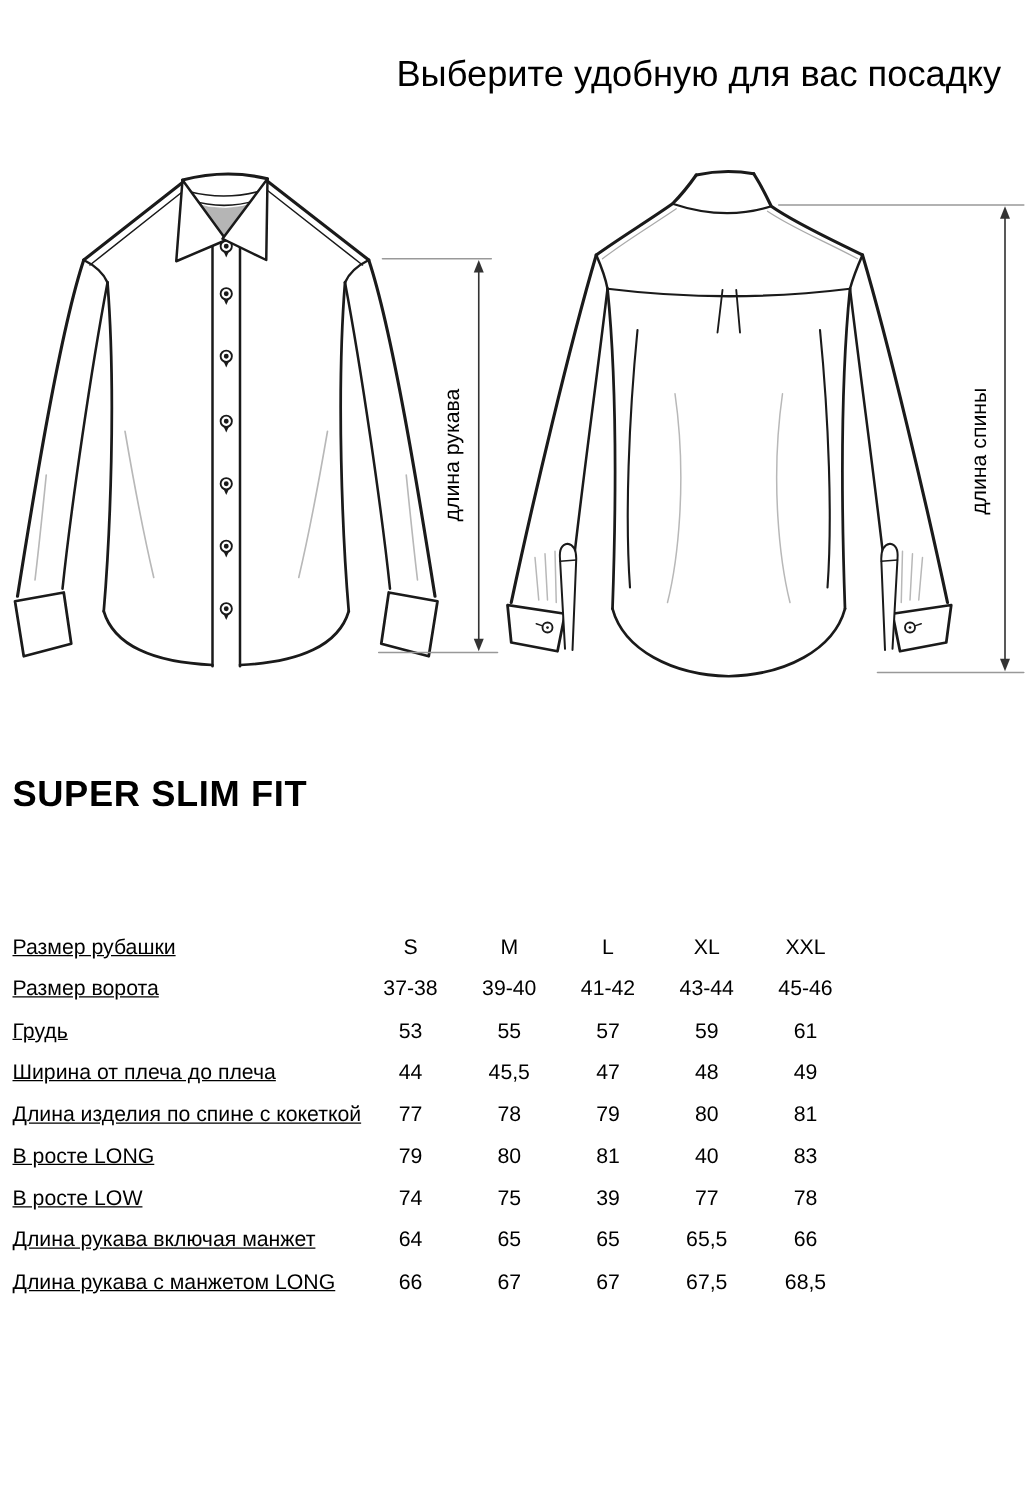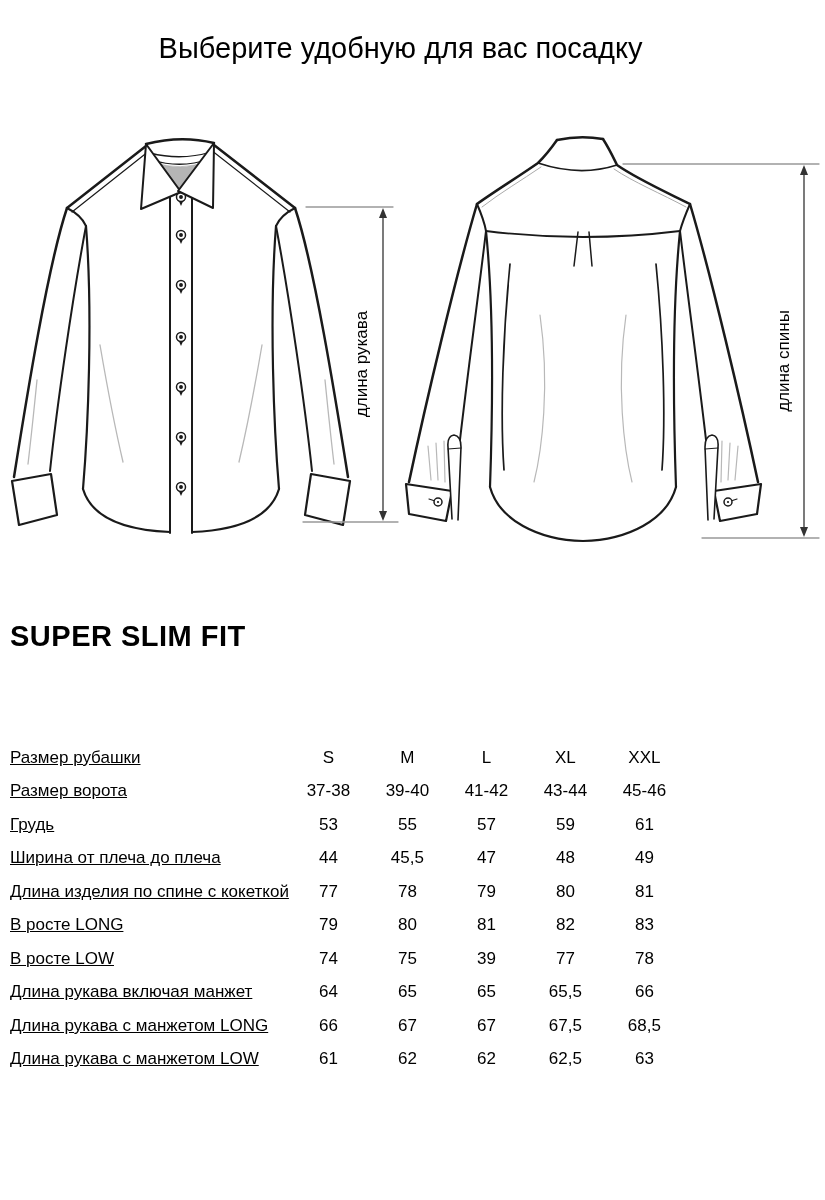--- a/index.html
+++ b/index.html
@@ -1,19 +1,19 @@
 <!DOCTYPE html>
 <html><head>
 <meta charset="utf-8">
 <style>
   html,body{margin:0;padding:0;background:#fff;}
   body{width:825px;height:1200px;position:relative;overflow:hidden;
        font-family:"Liberation Sans", sans-serif;color:#000;}
   .abs{position:absolute;}
-  #title{top:32px;left:0;width:801px;text-align:center;
+  #title{top:44px;left:0;width:801px;text-align:right;
          font-size:29px;font-weight:400;letter-spacing:0px;}
   #figure{top:130px;left:0;width:825px;height:440px;}
   #front-svg{position:absolute;left:0;top:0;}
   #back-svg{position:absolute;left:400px;top:0;}
   #fit-heading{top:620px;left:10px;font-size:29px;font-weight:800;letter-spacing:0.5px;}
   #fit-desc{top:658px;left:10px;width:800px;font-size:21px;line-height:34px;}
   #size-table{top:741px;left:10px;border-collapse:collapse;}
   #size-table td{height:33.5px;padding:0;font-size:17px;white-space:nowrap;}
   #size-table td.lbl{width:270px;text-align:left;text-decoration:underline;}
   #size-table td.val{width:79px;text-align:center;}
@@ -249,21 +249,21 @@
         <td class="val">78</td>
         <td class="val">79</td>
         <td class="val">80</td>
         <td class="val">81</td>
       </tr>
       <tr>
         <td class="lbl">В росте LONG</td>
         <td class="val">79</td>
         <td class="val">80</td>
         <td class="val">81</td>
-        <td class="val">82</td>
+        <td class="val">40</td>
         <td class="val">83</td>
       </tr>
       <tr>
         <td class="lbl">В росте LOW</td>
         <td class="val">74</td>
         <td class="val">75</td>
         <td class="val">39</td>
         <td class="val">77</td>
         <td class="val">78</td>
       </tr>
@@ -276,22 +276,14 @@
         <td class="val">66</td>
       </tr>
       <tr>
         <td class="lbl">Длина рукава с манжетом LONG</td>
         <td class="val">66</td>
         <td class="val">67</td>
         <td class="val">67</td>
         <td class="val">67,5</td>
         <td class="val">68,5</td>
       </tr>
-      <tr>
-        <td class="lbl">Длина рукава с манжетом LOW</td>
-        <td class="val">61</td>
-        <td class="val">62</td>
-        <td class="val">62</td>
-        <td class="val">62,5</td>
-        <td class="val">63</td>
-      </tr>
     </tbody>
 </table>
 
 </body></html>

